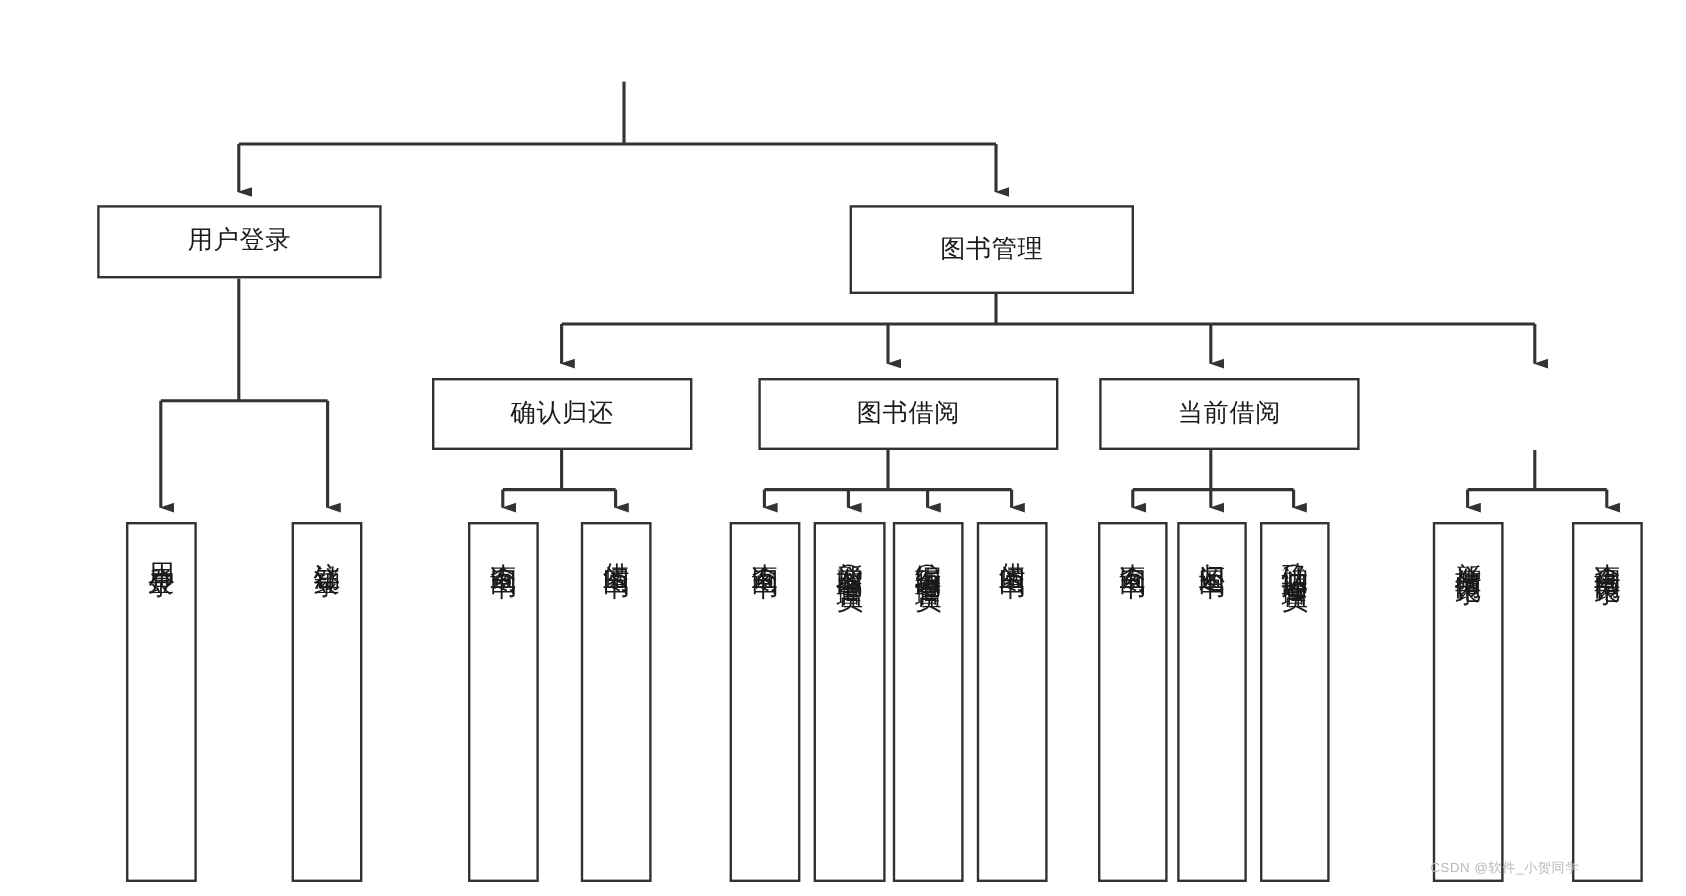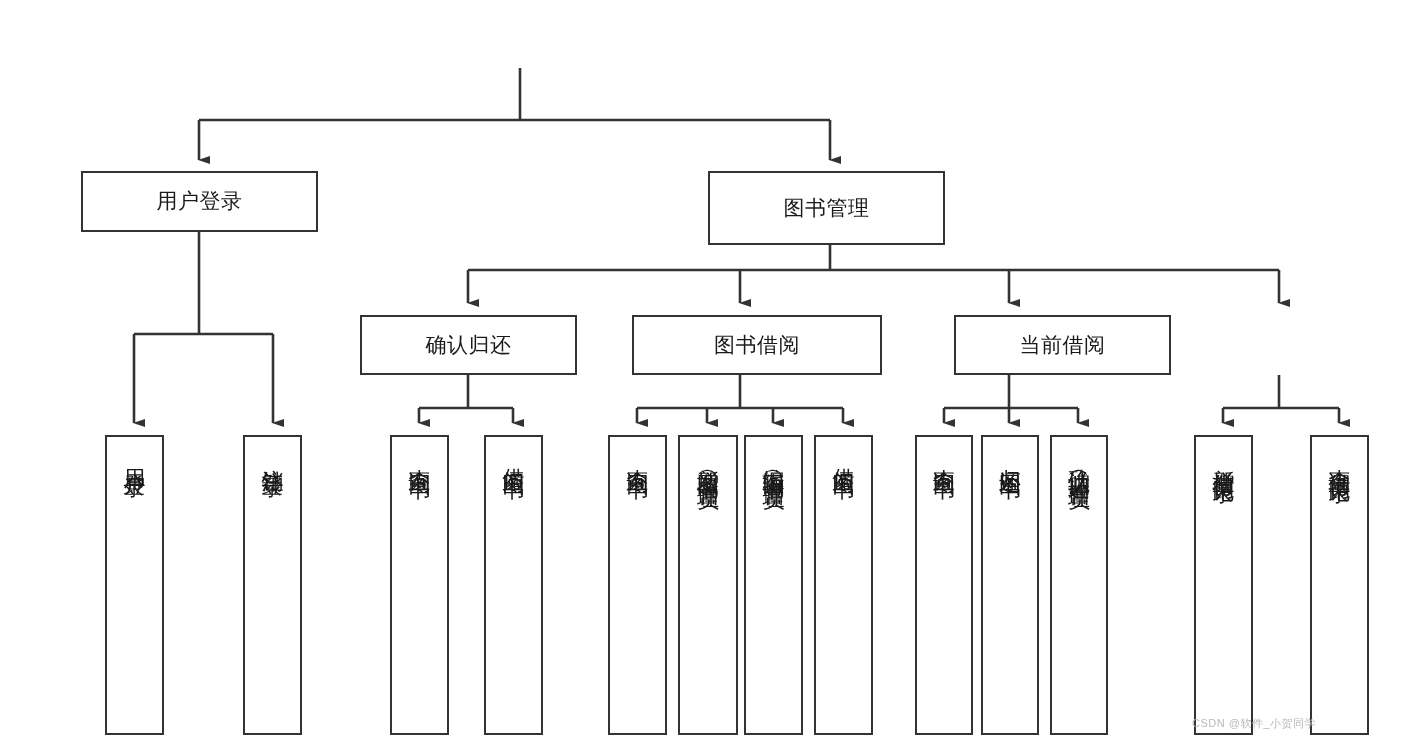--- a/index.html
+++ b/index.html
@@ -131,21 +131,21 @@
   <div class="node horiz" style="left:696px; top:171px; width:237px; height:74px;margin-left:12px;">
     <span class="lbl">图书管理</span>
   </div>
 
   <div class="node horiz" style="left:360px; top:315px; width:217px; height:60px;">
     <span class="lbl">确认归还</span>
   </div>
   <div class="node horiz" style="left:632px; top:315px; width:250px; height:60px;">
     <span class="lbl">图书借阅</span>
   </div>
-  <div class="node horiz" style="left:954px; top:315px; width:217px; height:60px;">
+  <div class="node horiz" style="left:916px; top:315px; width:217px; height:60px;">
     <span class="lbl">当前借阅</span>
   </div>
 
   <div class="node vert" style="left:105px; top:435px; width:59px; height:300px;">
     <span class="lbl">用户登录</span>
   </div>
   <div class="node vert" style="left:243px; top:435px; width:59px; height:300px;">
     <span class="lbl">注销登录</span>
   </div>
 

